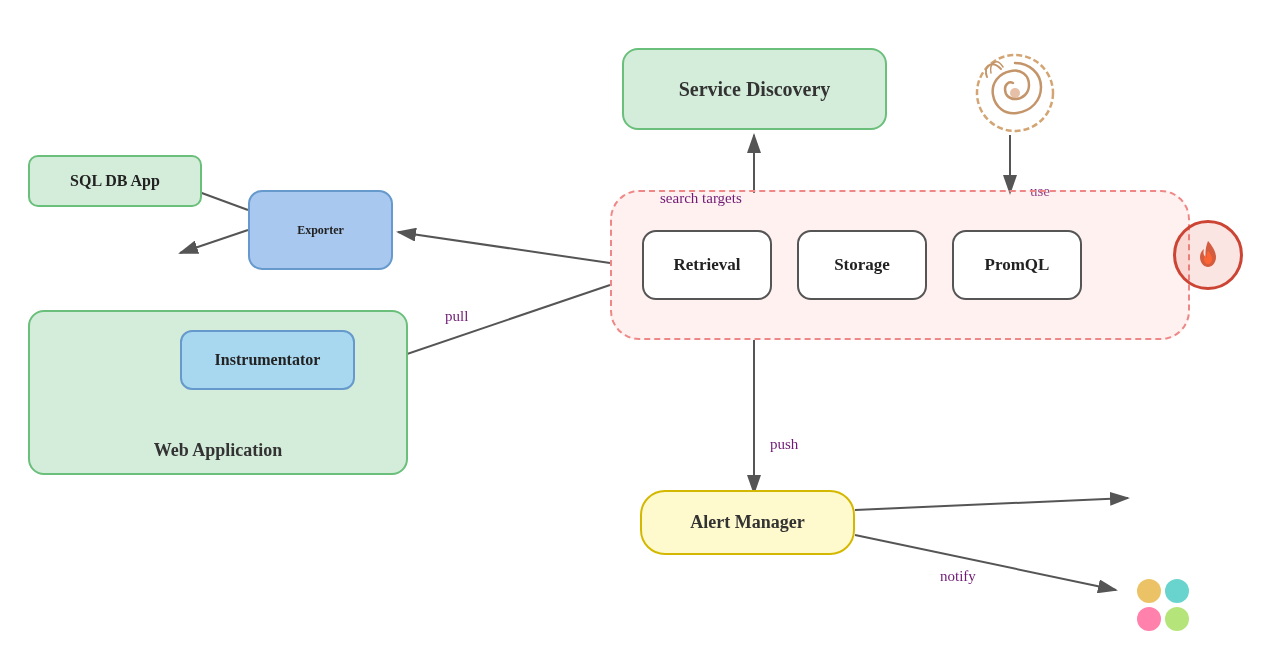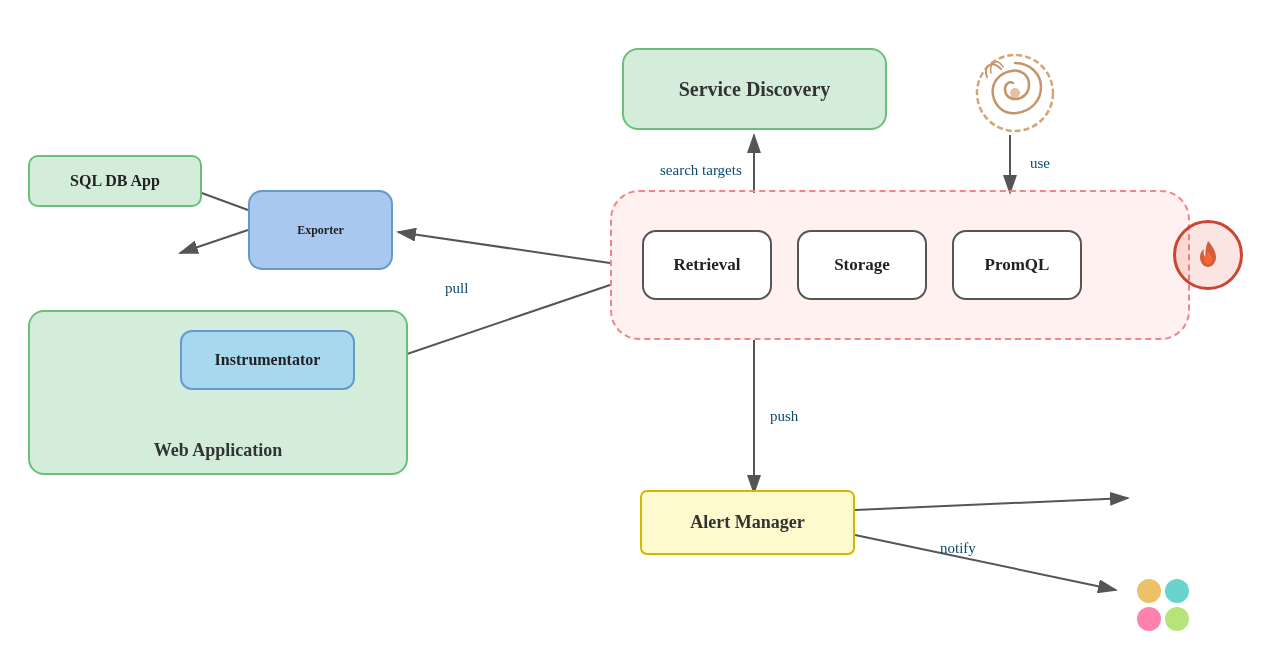--- a/index.html
+++ b/index.html
@@ -168,35 +168,36 @@
 
     
     .alertmanager-box {
       position: absolute;
       left: 640px;
       top: 490px;
       width: 215px;
       height: 65px;
       background: #fffacd;
       border: 2px solid #d4b800;
-      border-radius: 7px;
+      border-radius: 25px;
       display: flex;
       align-items: center;
       justify-content: center;
       font-size: 18px;
       font-weight: bold;
       color: #333;
     }
 
     
     .label {
       position: absolute;
       font-size: 15px;
-      color: #0c4a6e;
+      color: #701a75;
       font-weight: normal;
+      margin-top: 28px;
     }
 
     
     .arrows-svg {
       position: absolute;
       top: 0;
       left: 0;
       width: 1274px;
       height: 658px;
       pointer-events: none;

